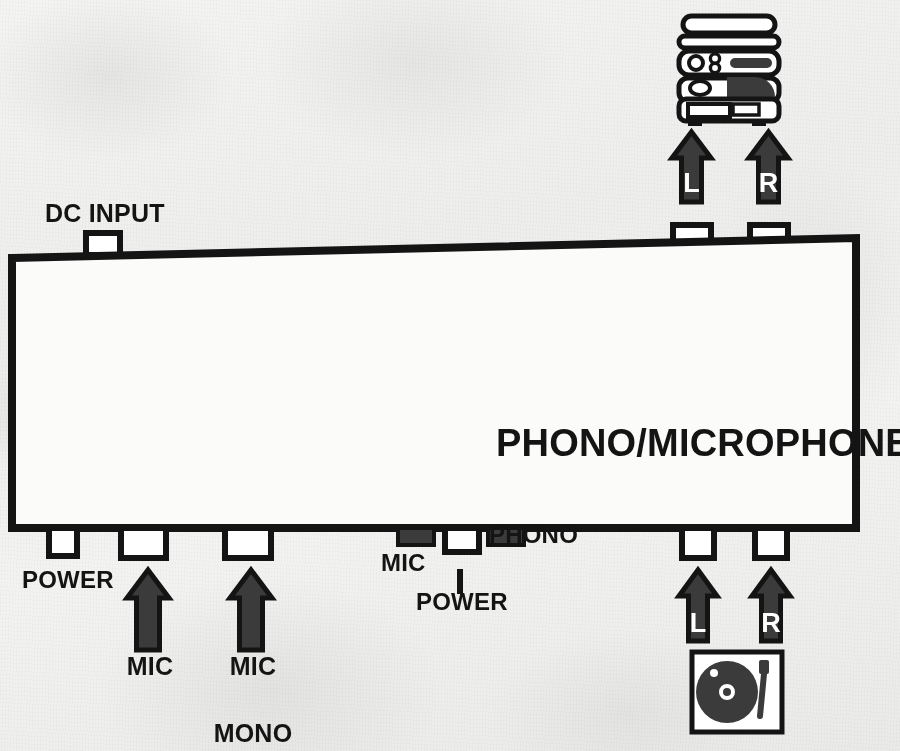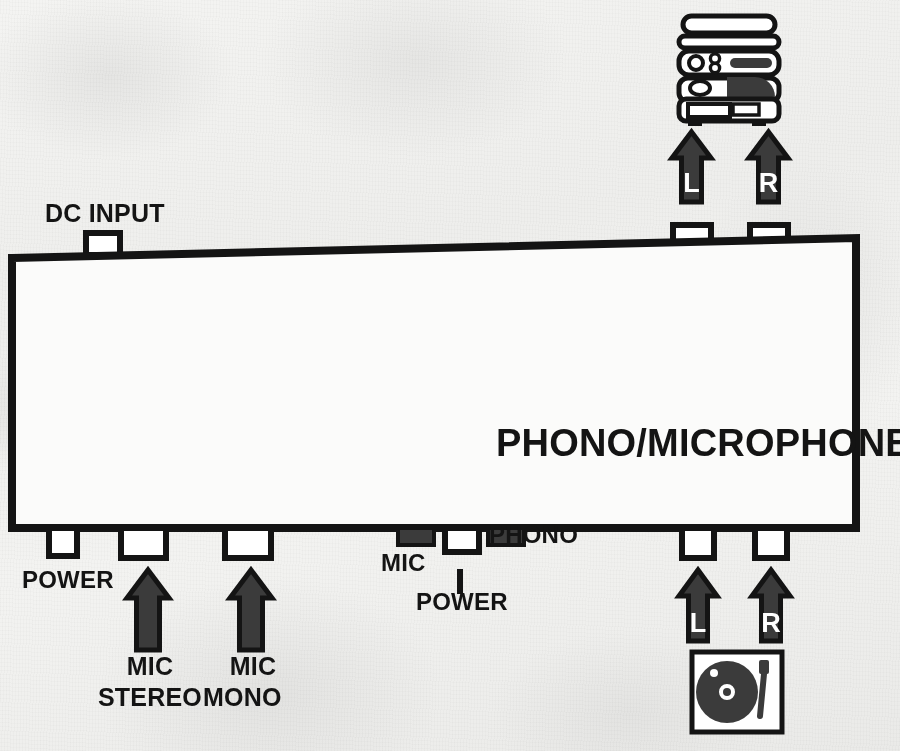--- a/index.html
+++ b/index.html
@@ -158,22 +158,21 @@
 
   </svg>
 
   <div class="lbl" style="left:45px;top:200px;font-size:25px;">DC INPUT</div>
 
   <div class="lbl" style="left:496px;top:424px;font-size:38px;">PHONO/MICROPHONE</div>
 
   <div class="lbl" style="left:22px;top:568px;font-size:24px;">POWER</div>
 
   <div class="lbl" style="left:124px;top:653px;font-size:25px;text-align:center;width:52px;">MIC</div>
-  <div class="lbl" style="left:97px;top:684px;font-size:25px;text-align:center;width:106px;">STEREO</div>
 
   <div class="lbl" style="left:227px;top:653px;font-size:25px;text-align:center;width:52px;">MIC</div>
-  <div class="lbl" style="left:203px;top:684px;font-size:25px;text-align:left;width:100px;">MONO</div>
+  <div class="lbl" style="left:203px;top:720px;font-size:25px;text-align:center;width:100px;">MONO</div>
 
   <div class="lbl" style="left:381px;top:551px;font-size:24px;">MIC</div>
   <div class="lbl" style="left:489px;top:523px;font-size:24px;">PHONO</div>
   <div class="lbl" style="left:416px;top:590px;font-size:24px;">POWER</div>
 
 </div>
 
 </body></html>

